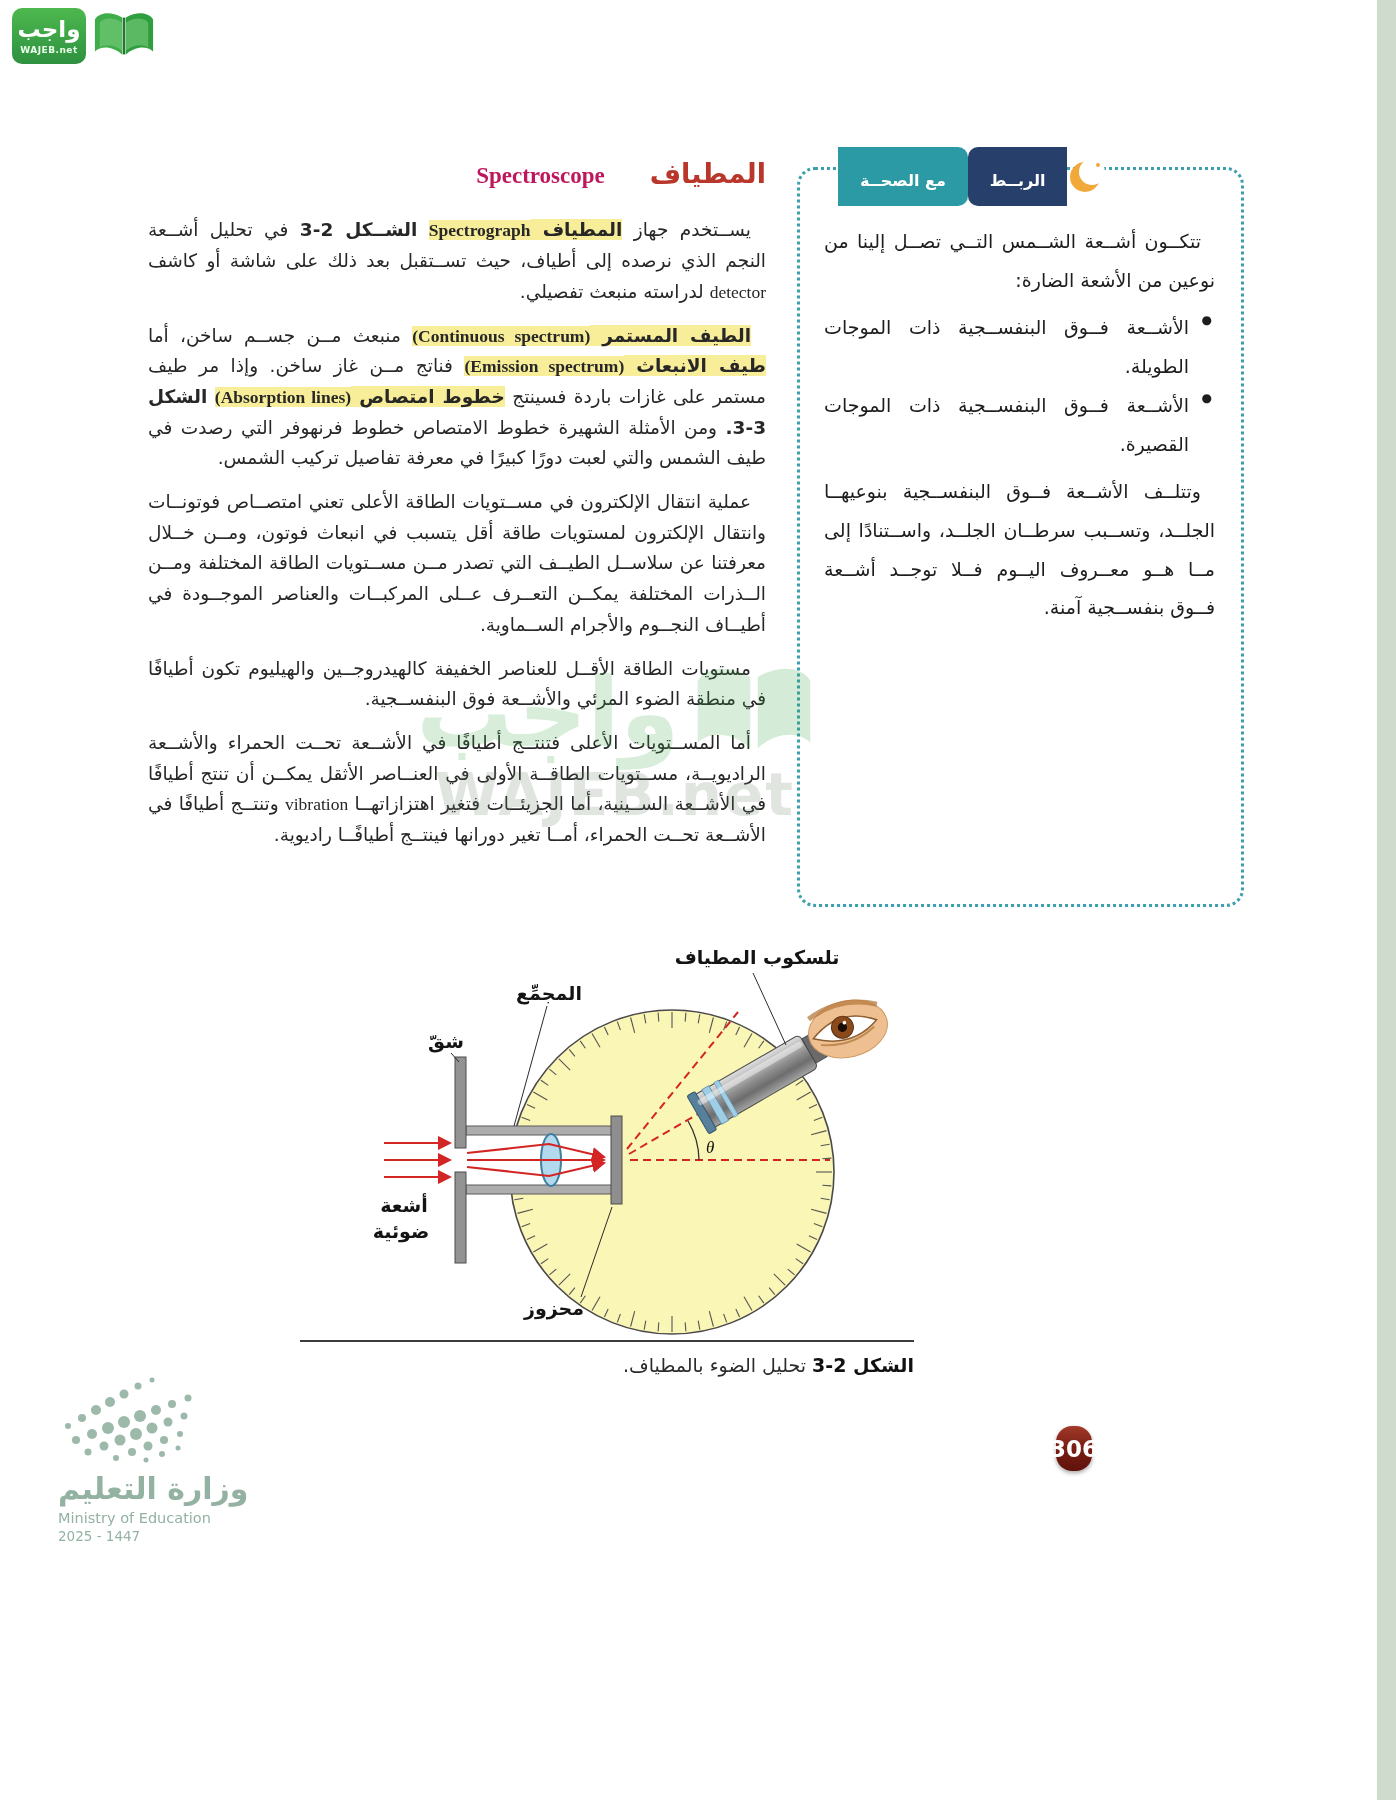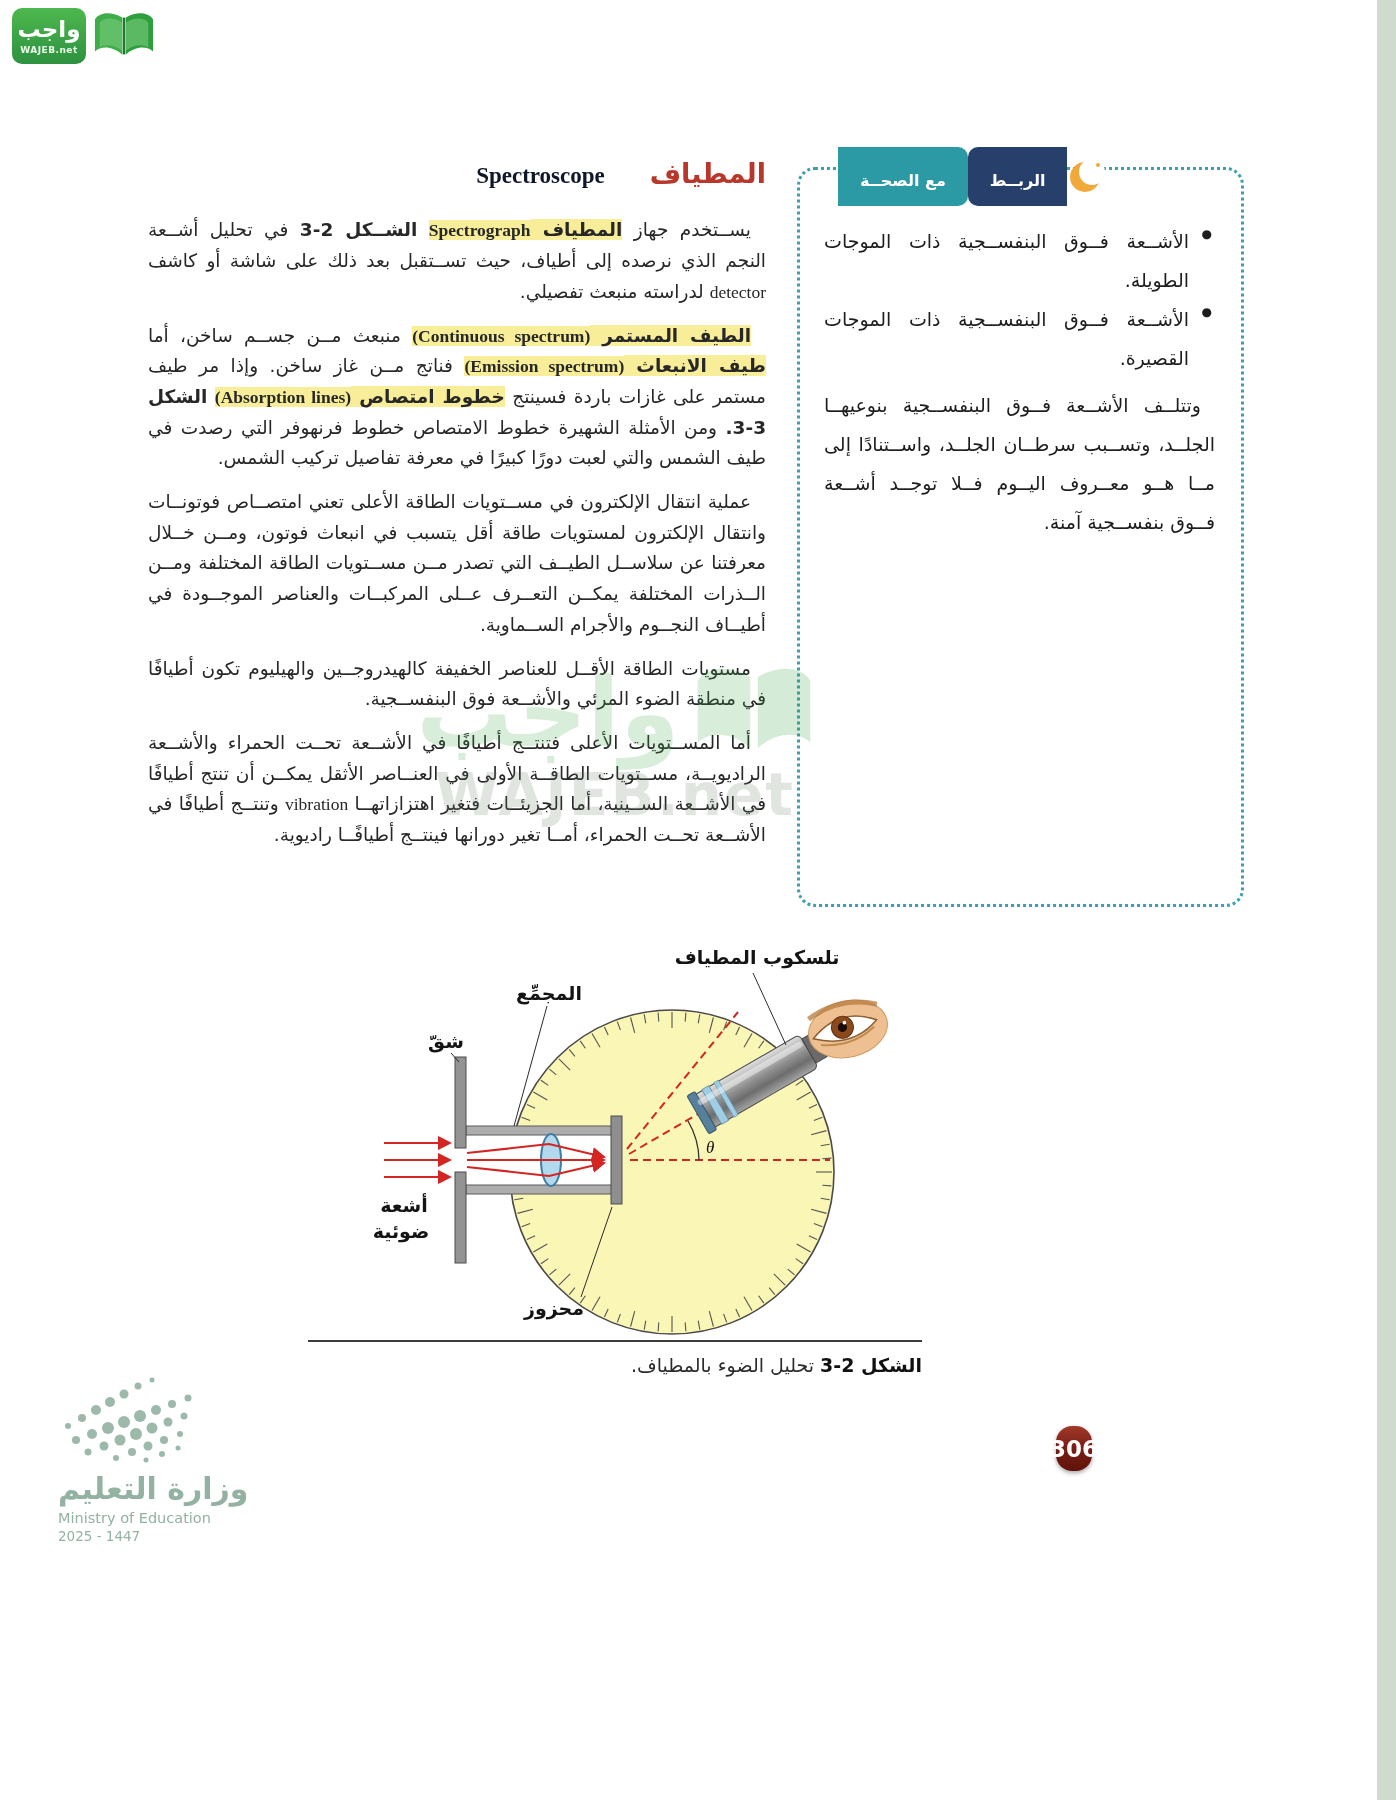--- a/index.html
+++ b/index.html
@@ -16,21 +16,21 @@
                 display:flex; flex-direction:column; align-items:center; justify-content:center; }
   .logo-brand { color:#fff; font-weight:bold; font-size:23px; line-height:1; }
   .logo-domain { color:#eaffea; font-size:9px; font-weight:bold; margin-top:4px; letter-spacing:.5px; }
 
   
   .main-col { position:absolute; left:148px; top:140px; width:618px; direction:rtl;
               text-align:justify; font-size:18.5px; line-height:1.66; color:#272727; }
   .main-col p { margin:0 0 13px; text-indent:15px; }
   .title { margin:0 0 14px; text-indent:0; text-align:right; }
   .t-ar { font-size:27px; font-weight:bold; color:#b8372a; }
-  .t-en { font-size:23px; font-weight:bold; color:#0f172a; font-family:"Liberation Serif", serif;
+  .t-en { font-size:23px; font-weight:bold; color:#be185d; font-family:"Liberation Serif", serif;
           margin-right:32px; direction:ltr; unicode-bidi:isolate; }
   .seg-hl { background:#f8ee9a; font-weight:bold; }
   .seg-lat { font-family:Liberation Serif, serif; font-size:17.5px; direction:ltr; unicode-bidi:isolate; }
   .seg-b { font-weight:bold; }
 
   
   .sidebar { position:absolute; left:797px; top:167px; width:447px; height:740px;
              border:3px dotted #3b9fae; border-radius:18px; box-sizing:border-box;
              padding:52px 26px 20px 24px; direction:rtl; text-align:justify;
              font-size:19px; line-height:2.05; color:#1d1d1d; }
@@ -54,21 +54,21 @@
 
   
   .figure-svg { position:absolute; left:298px; top:926px; }
   .dlabel { font-family:"DejaVu Sans", sans-serif; font-weight:bold; font-size:19px; fill:#141414; text-anchor:middle; }
   .theta { font-family:"Liberation Serif", serif; font-style:italic; font-size:17px; fill:#111; }
   .dash { stroke:#d42525; stroke-width:2; stroke-dasharray:8 5; }
   .lline { stroke:#2b2b2b; stroke-width:1; }
   #ticks line { stroke:#555; stroke-width:1.1; }
   .ray { stroke:#d42525; stroke-width:2.2; fill:none; }
 
-  .caption { position:absolute; left:308px; top:1340px; width:614px; border-top:2px solid #3c3c3c;
+  .caption { position:absolute; left:300px; top:1340px; width:614px; border-top:2px solid #3c3c3c;
              padding-top:12px; direction:rtl; font-size:19px; color:#2b2b2b; text-align:right; }
   .cap-label { font-weight:bold; color:#111; }
 
   
   .ministry { position:absolute; left:58px; top:1370px; width:240px; color:#93b2a2; }
   .m-ar { font-size:30px; font-weight:bold; letter-spacing:1px; margin-top:2px; }
   .m-en { font-size:14.5px; margin-top:4px; }
   .m-years { font-size:13.5px; margin-top:2px; }
 
   .page-num { position:absolute; left:1056px; top:1426px; width:36px; height:45px;
@@ -113,20 +113,21 @@
   <aside class="sidebar">
     <div class="sidebar-header">
       <svg class="crescent" viewBox="0 0 40 40">
         <circle cx="18" cy="21" r="15" fill="#f2a93b"></circle>
         <circle cx="25" cy="16" r="13" fill="#ffffff"></circle>
         <circle cx="31" cy="9" r="2" fill="#f2a93b"></circle>
       </svg>
       <span class="tab tab-primary">الربــط</span>
       <span class="tab tab-secondary">مع الصحــة</span>
     </div>
+    <p class="sidebar-intro">تتكــون أشــعة الشــمس التــي تصــل إلينا من نوعين من الأشعة الضارة:</p>
     <ul>
       <li>الأشــعة فــوق البنفســجية ذات الموجات الطويلة.</li>
       <li>الأشــعة فــوق البنفســجية ذات الموجات القصيرة.</li>
     </ul>
     <p class="sidebar-outro">وتتلــف الأشــعة فــوق البنفســجية بنوعيهــا الجلــد، وتســبب سرطــان الجلــد، واســتنادًا إلى مــا هــو معــروف اليــوم فــلا توجــد أشــعة فــوق بنفســجية آمنة.</p>
   </aside>
 
   <div class="watermark">
     <div class="wm-row">
       <span class="wm-brand">واجب</span>

